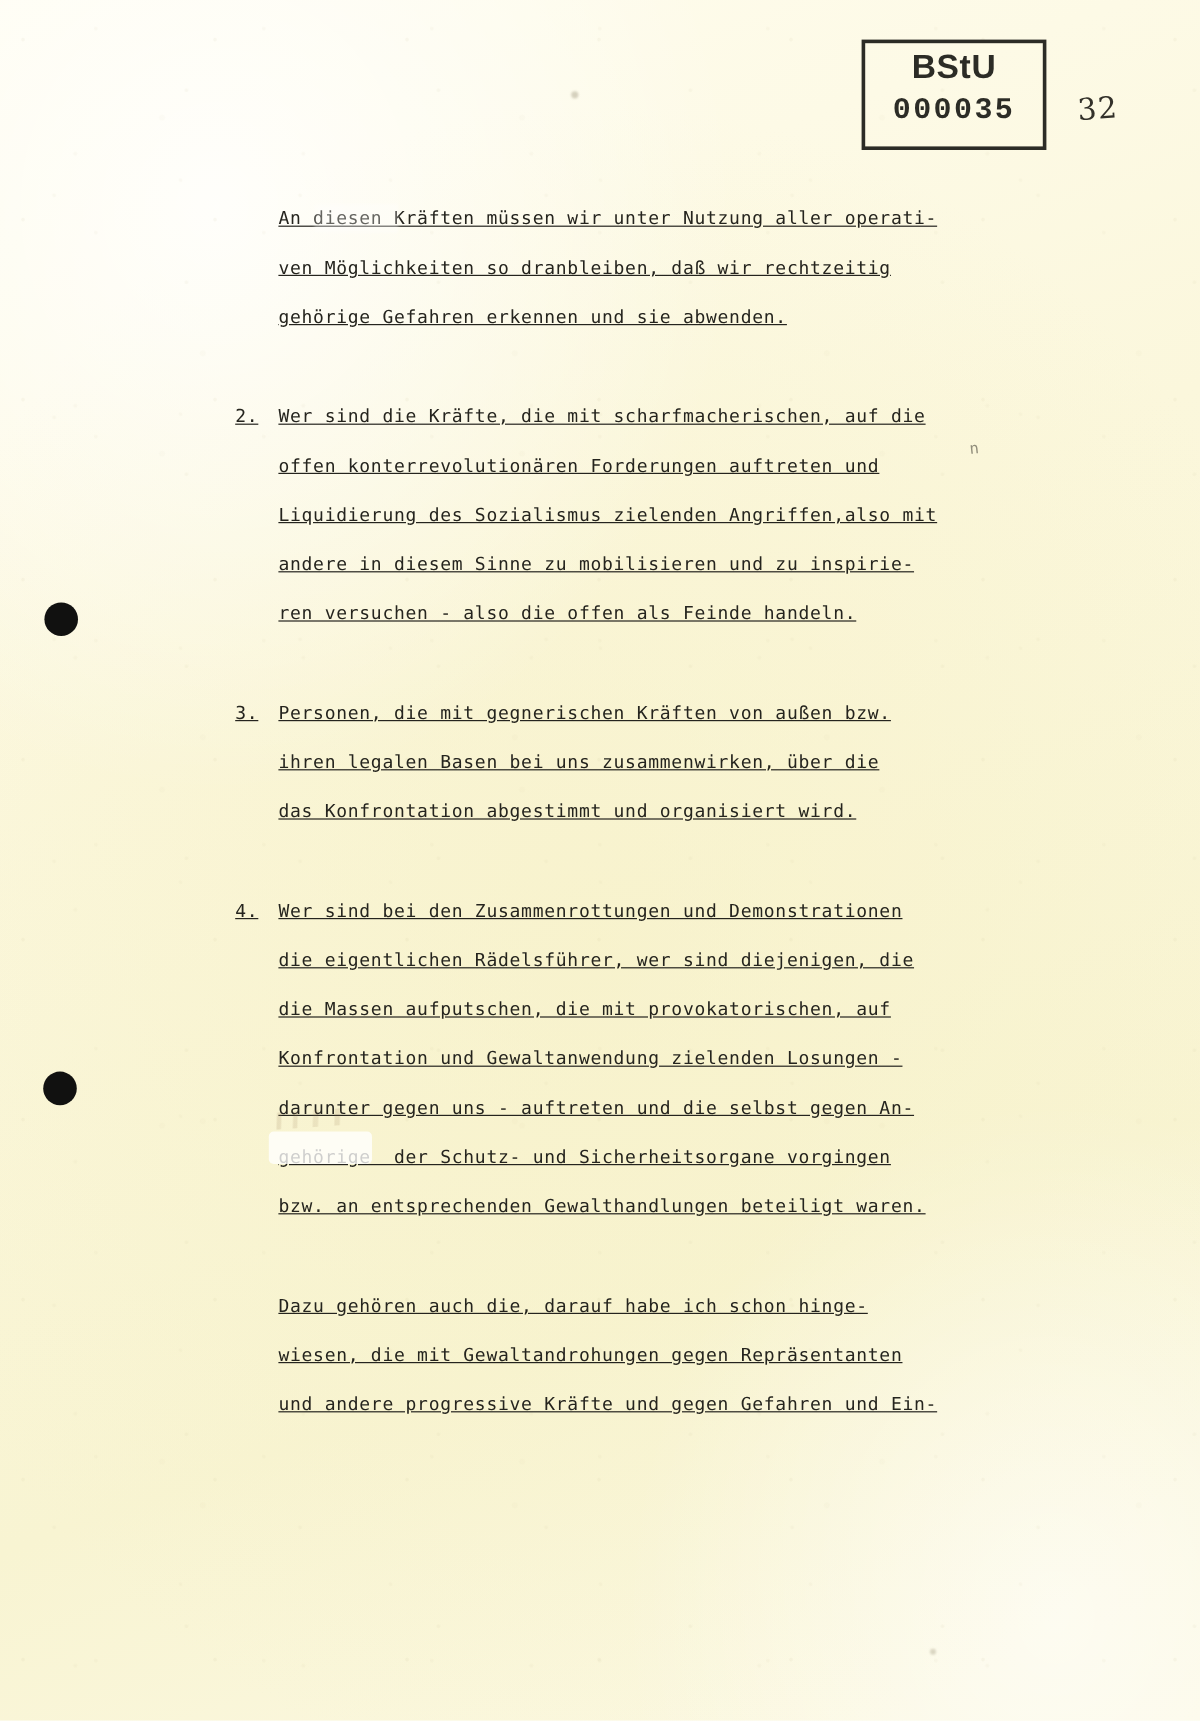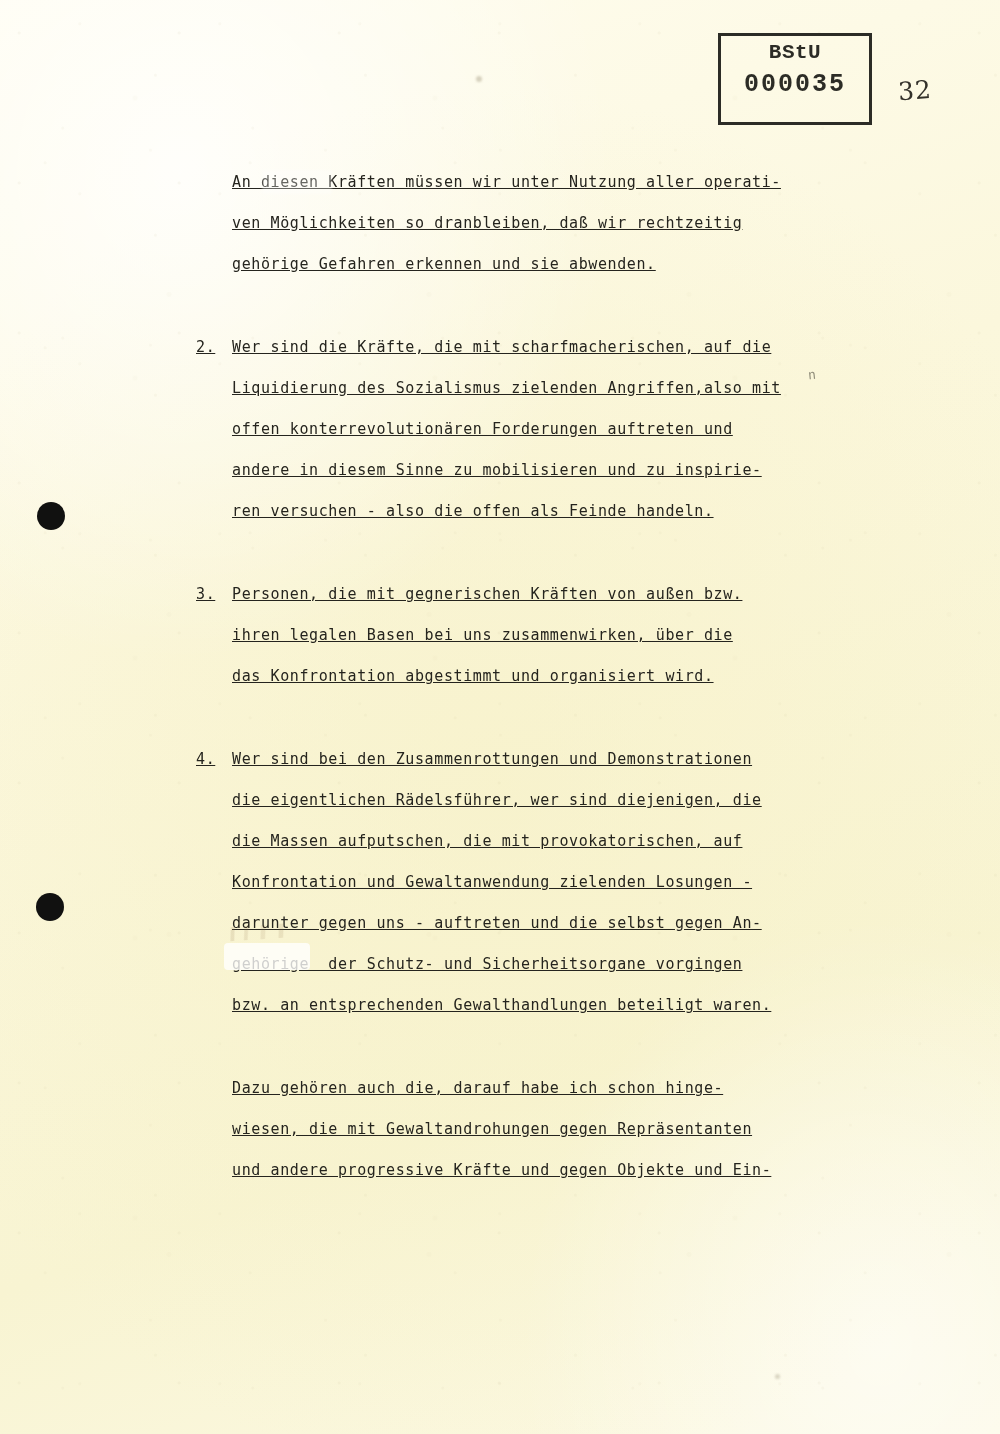--- a/index.html
+++ b/index.html
@@ -48,23 +48,23 @@
     top: 33px;
     width: 154px;
     height: 92px;
     border: 3px solid #1d1d18;
     box-sizing: border-box;
     color: #1d1d18;
     text-align: center;
     opacity: 0.93;
   }
   .stamp-title {
-    font-family: Liberation Mono, monospace;
+    font-family: Liberation Sans, sans-serif;
     font-weight: bold;
-    font-size: 21px;
+    font-size: 28px;
     letter-spacing: 0.5px;
     margin-top: 6px;
     line-height: 1;
   }
   .stamp-number {
     font-family: Liberation Mono, monospace;
     font-weight: bold;
     font-size: 25px;
     letter-spacing: 2px;
     margin-top: 9px;
@@ -213,22 +213,22 @@
       <div class="line indent">An diesen Kräften müssen wir unter Nutzung aller operati-</div>
       <div class="line indent">ven Möglichkeiten so dranbleiben, daß wir rechtzeitig</div>
       <div class="line indent">gehörige Gefahren erkennen und sie abwenden.</div>
     </div>
 
     <div class="para">
       <div class="line numline">
         <span class="marker">2.</span>
         <span class="marker-text">Wer sind die Kräfte, die mit scharfmacherischen, auf die</span>
       </div>
+      <div class="line indent">offen konterrevolutionären Forderungen auftreten und</div>
       <div class="line indent">Liquidierung des Sozialismus zielenden Angriffen,also mit</div>
-      <div class="line indent">offen konterrevolutionären Forderungen auftreten und</div>
       <div class="line indent">andere in diesem Sinne zu mobilisieren und zu inspirie-</div>
       <div class="line indent">ren versuchen - also die offen als Feinde handeln.</div>
     </div>
 
     <div class="para">
       <div class="line numline">
         <span class="marker">3.</span>
         <span class="marker-text">Personen, die mit gegnerischen Kräften von außen bzw.</span>
       </div>
       <div class="line indent">ihren legalen Basen bei uns zusammenwirken, über die</div>
@@ -244,21 +244,21 @@
       <div class="line indent">die Massen aufputschen, die mit provokatorischen, auf</div>
       <div class="line indent">Konfrontation und Gewaltanwendung zielenden Losungen -</div>
       <div class="line indent">darunter gegen uns - auftreten und die selbst gegen An-</div>
       <div class="line indent">gehörige  der Schutz- und Sicherheitsorgane vorgingen</div>
       <div class="line indent">bzw. an entsprechenden Gewalthandlungen beteiligt waren.</div>
     </div>
 
     <div class="para">
       <div class="line indent">Dazu gehören auch die, darauf habe ich schon hinge-</div>
       <div class="line indent">wiesen, die mit Gewaltandrohungen gegen Repräsentanten</div>
-      <div class="line indent">und andere progressive Kräfte und gegen Objekte und Ein-</div>
+      <div class="line indent">und andere progressive Kräfte und gegen Gefahren und Ein-</div>
     </div>
 
   </div>
 
   <div class="faint-ghost-1"></div>
   <div class="overtype-n">n</div>
   <div class="pencil-scribble"></div>
   <div class="whiteout"></div>
   <div class="smudge-a"></div>
   <div class="smudge-b"></div>

